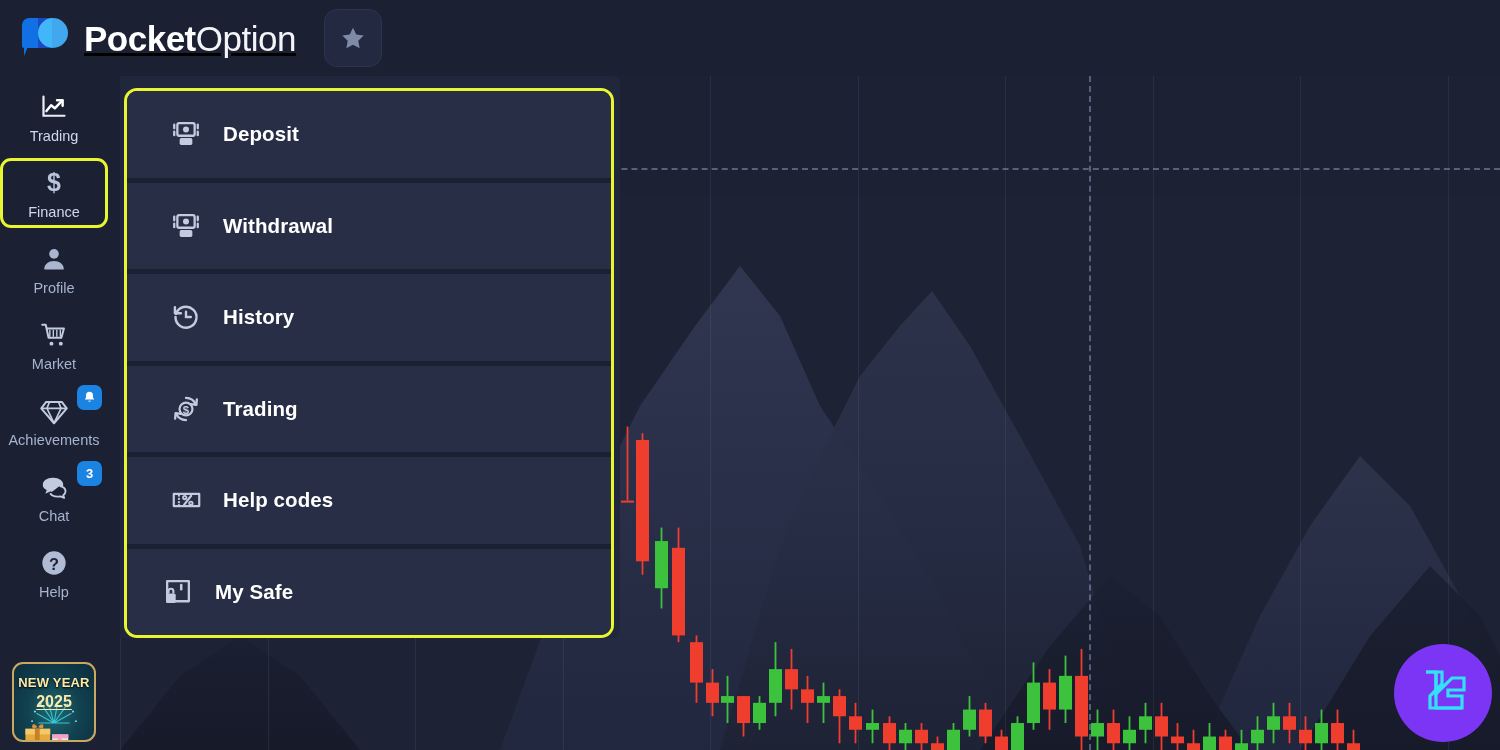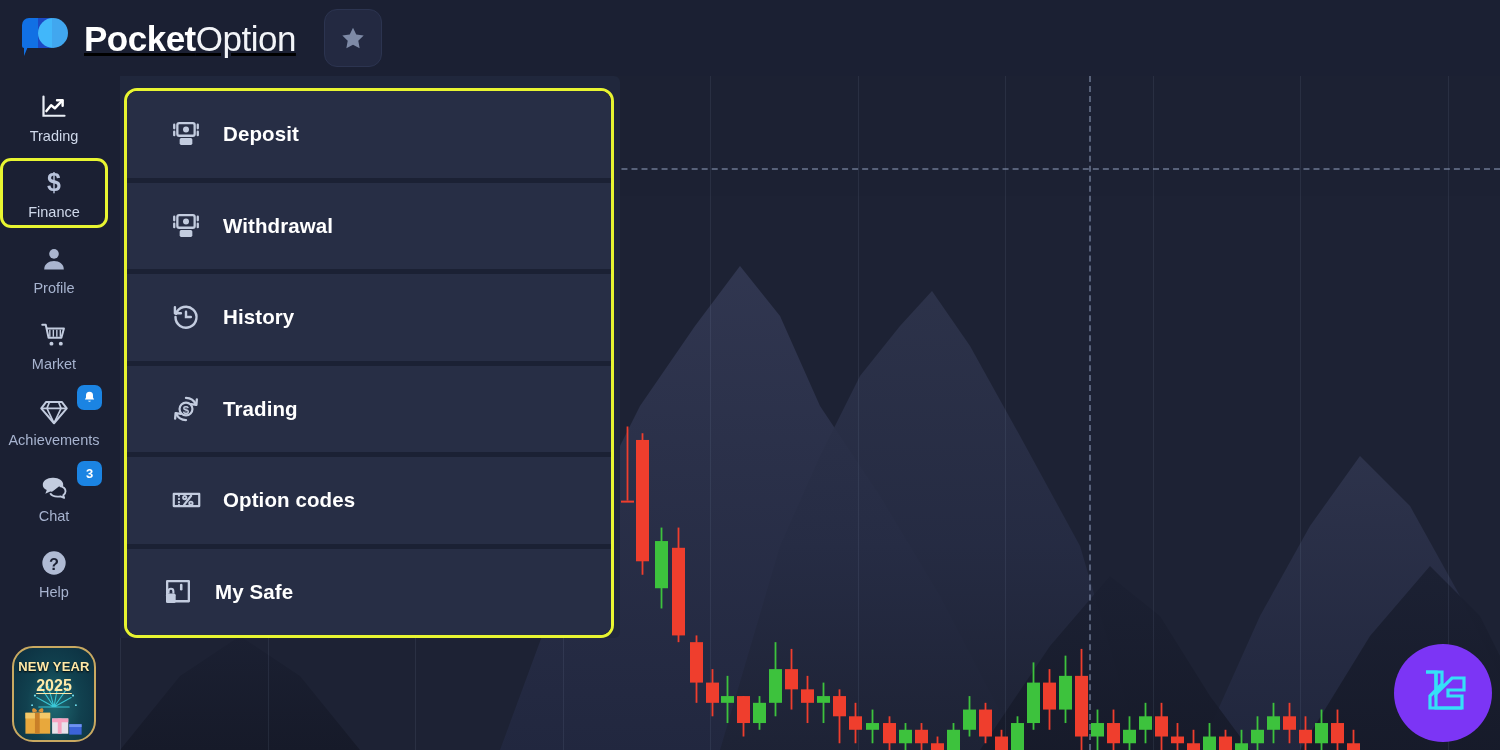--- a/index.html
+++ b/index.html
@@ -93,21 +93,21 @@
     border:3px solid #e8f531; border-radius:11px;
   }
   .badge{
     position:absolute; width:25px; height:25px; border-radius:7px;
     background:#1b84e3; color:#fff; font-size:13px; font-weight:bold;
     display:flex; align-items:center; justify-content:center;
     right:6px; top:-1px;
   }
   #banner{
     position:absolute; bottom:8px; left:12px;
-    width:84px; height:96px; border-radius:21px;
+    width:84px; height:80px; border-radius:11px;
     border:2px solid #c9a961;
     background:radial-gradient(ellipse at 50% 62%,#1f6a73 0%,#11414f 48%,#0c2d3e 100%);
     overflow:hidden; cursor:pointer;
   }
   #banner .ny{
     position:absolute; top:11px; left:0; right:0; text-align:center;
     color:#ffe9a8; font-size:13px; font-weight:bold; letter-spacing:.2px;
     text-shadow:0 1px 2px #000;
   }
   #banner .yr{
@@ -472,21 +472,21 @@
     <div class="menu-item">
       <div class="mi-ico">
         <svg width="31" height="28" viewBox="0 0 28 24">
           <path d="M2.5 6.5h23v11h-23z" stroke="#c3ccdf" stroke-width="2" fill="none" stroke-linejoin="round"></path>
           <path d="M7.2 8v.1M7.2 11v.1M7.2 14v.1M7.2 16.6v.1" stroke="#c3ccdf" stroke-width="2" stroke-linecap="round"></path>
           <path d="M11.8 16.4l6.4-8.2" stroke="#c3ccdf" stroke-width="2" stroke-linecap="round"></path>
           <circle cx="12.4" cy="9.8" r="1.5" stroke="#c3ccdf" stroke-width="1.7" fill="none"></circle>
           <circle cx="18" cy="15" r="1.5" stroke="#c3ccdf" stroke-width="1.7" fill="none"></circle>
         </svg>
       </div>
-      <div class="mi-label">Option codes</div>
+      <div class="mi-label">Help codes</div>
     </div>
     <div class="menu-item">
       <div class="mi-ico">
         <svg width="30" height="30" viewBox="0 0 26 26">
           <path d="M3.6 3.6h18.8v17.4H3.6z" stroke="#c3ccdf" stroke-width="2" fill="none" stroke-linejoin="round"></path>
           <path d="M15.8 7v3.6" stroke="#c3ccdf" stroke-width="2.2" stroke-linecap="round"></path>
           <rect x="2.6" y="14.4" width="8.4" height="8.2" rx="1.4" fill="#c3ccdf"></rect>
           <path d="M4.8 14.4v-2.1a2.1 2.1 0 0 1 4.2 0v2.1" stroke="#c3ccdf" stroke-width="1.8" fill="none"></path>
         </svg>
       </div>

